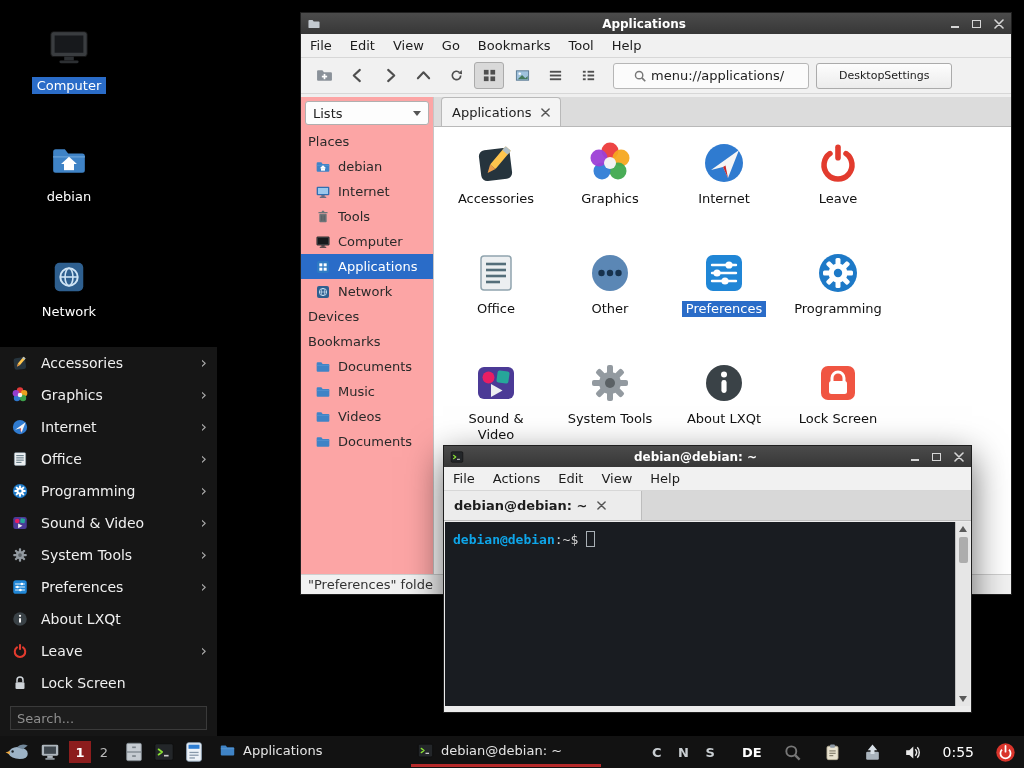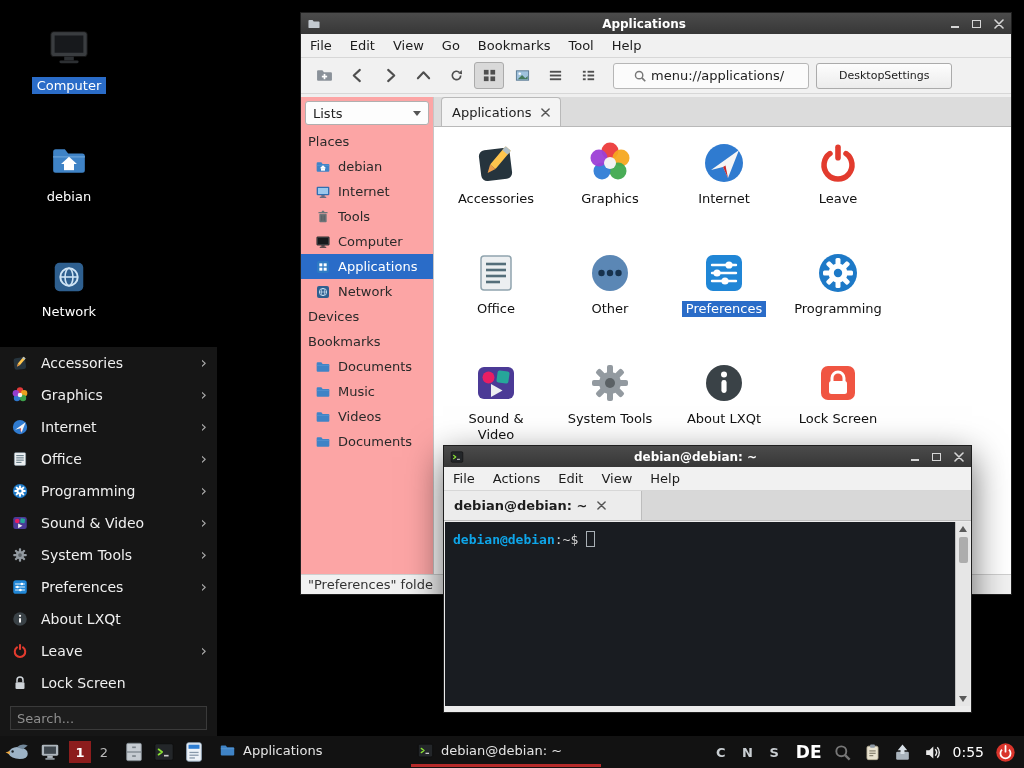--- a/index.html
+++ b/index.html
@@ -77,23 +77,23 @@
 .sc-thumb{width:9px;height:26px;background:#adadad;border-radius:2px;margin-top:1px;flex:none}
 
 
 #taskbar{position:absolute;left:0;bottom:0;width:1024px;height:32px;background:#121212;z-index:10;display:flex;align-items:center;padding:0 5px;gap:8px}
 .tk{display:flex;align-items:center;justify-content:center;flex:none}
 .pager{display:flex;gap:2px}
 .ws{width:22px;height:22px;display:flex;align-items:center;justify-content:center;font-size:13px;color:#b9b9b9}
 .ws.on{background:#8c1d1d;color:#fff;font-weight:bold}
 .task{width:190px;height:30px;display:flex;align-items:center;gap:7px;padding:0 6px;color:#e4e4e4;font-size:13px;white-space:nowrap;overflow:hidden;border-bottom:3px solid transparent}
 .task.active{border-bottom-color:#b52a2a}
-#tb-right{margin-left:auto;display:flex;align-items:center;gap:11px;padding-right:3px}
+#tb-right{margin-left:auto;display:flex;align-items:center;gap:21px;padding-right:3px}
 .kbd-flags{color:#c9ced2;font-size:13px;font-weight:bold;letter-spacing:6px}
-.kbd-layout{color:#fff;font-size:17px;font-weight:bold}
+.kbd-layout{color:#fff;font-size:13px;font-weight:bold}
 .clock{color:#fff;font-size:14px}
 </style>
 </head>
 <body>
 
 <svg width="0" height="0" style="position:absolute" aria-hidden="true">
 <defs>
 <symbol id="s-accessories" viewBox="0 0 48 48">
   <rect x="8" y="10" width="31" height="31" rx="6" transform="rotate(-7 23.5 25.5)" fill="#26343d"></rect>
   <g transform="rotate(40 24 24)">

